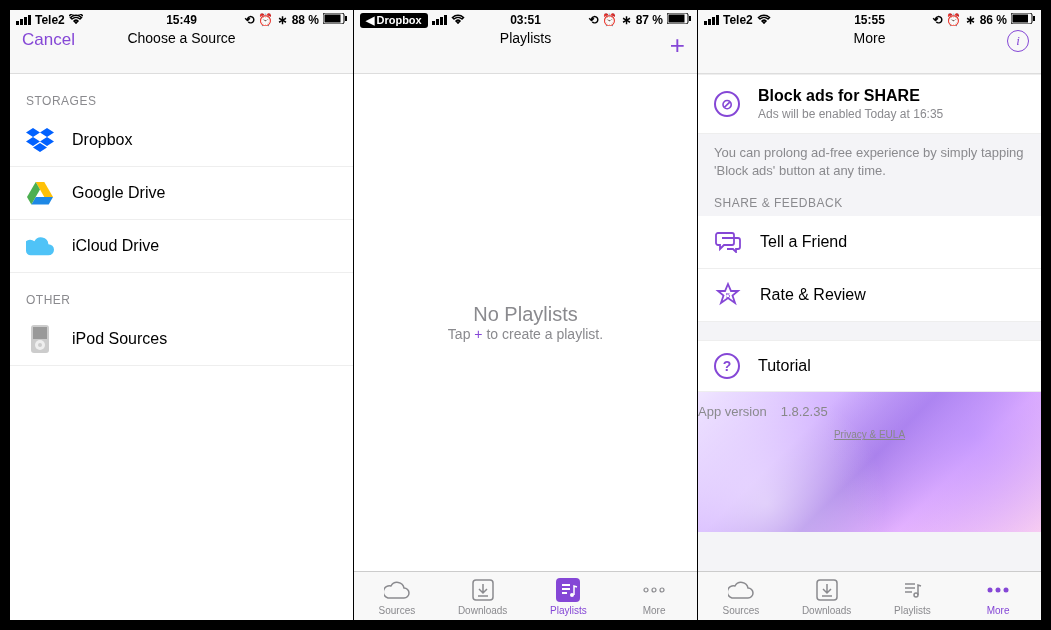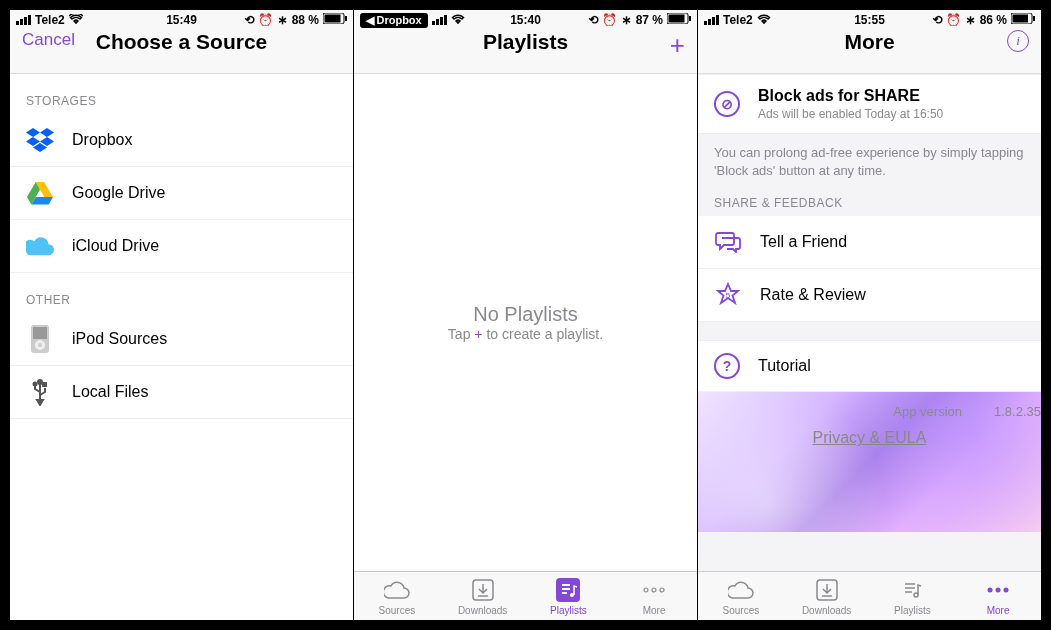--- a/index.html
+++ b/index.html
@@ -2,43 +2,43 @@
 <html><head>
 <meta charset="utf-8">
 <style>
 *{margin:0;padding:0;box-sizing:border-box;font-family:-apple-system,Helvetica Neue,Arial,sans-serif;-webkit-font-smoothing:antialiased}
 body{background:#000;width:1051px;height:630px;display:flex;gap:1px;padding:10px}
 .screen{flex:1;background:#6d28d9;display:flex;flex-direction:column;position:relative;overflow:hidden}
 .status-bar{height:20px;display:flex;align-items:center;justify-content:space-between;padding:0 6px;font-size:12px;font-weight:600;background:#f8f8f8}
 .status-left,.status-right{display:flex;align-items:center;gap:4px}
 .status-center{position:absolute;left:50%;transform:translateX(-50%);font-weight:600}
 .nav-bar{height:44px;display:flex;align-items:flex-start;justify-content:center;position:relative;border-bottom:1px solid #ddd;background:#f8f8f8}
-.nav-title{font-size:21px;font-weight:700}
+.nav-title{font-size:14px;font-weight:400}
 .nav-left{position:absolute;left:12px;color:#8547d6;font-size:17px}
 .nav-right{position:absolute;right:12px;color:#8547d6;font-size:26px;font-weight:300}
 .content{flex:1;background:#fff;overflow:auto}
 .section-header{padding:20px 16px 6px;font-size:12px;color:#8a8a8e;letter-spacing:0.5px}
 .list-item{display:flex;align-items:center;padding:12px 16px;gap:18px;border-bottom:1px solid #eee;background:#fff}
 .list-item .icon{width:28px;height:28px;display:flex;align-items:center;justify-content:center;flex-shrink:0}
 .list-item .label{font-size:16px;color:#000}
 .sub-label{font-size:12px;color:#8a8a8e;margin-top:2px}
 .tab-bar{height:49px;display:flex;border-top:1px solid #ccc;background:#f8f8f8}
 .tab{flex:1;display:flex;flex-direction:column;align-items:center;justify-content:center;gap:2px;color:#8a8a8e}
 .tab.active{color:#8547d6}
 .tab-icon{width:26px;height:26px;display:flex;align-items:center;justify-content:center}
 .tab-label{font-size:10px}
 .empty-state{display:flex;flex-direction:column;align-items:center;justify-content:center;height:100%;color:#8a8a8e}
 .empty-title{font-size:20px}
 .empty-sub{font-size:14px}
 .empty-sub .plus{color:#8547d6}
 .circle-icon{width:26px;height:26px;border:2px solid #8547d6;border-radius:50%;display:flex;align-items:center;justify-content:center;color:#8547d6;font-size:14px;font-weight:600;flex-shrink:0}
 .info-text{padding:10px 16px;font-size:13px;color:#8a8a8e;line-height:1.4}
-.kv{display:flex;justify-content:flex-end;gap:32px;font-size:13px;color:#8a8a8e;padding:4px 0}
+.kv{display:flex;justify-content:flex-start;gap:14px;font-size:13px;color:#8a8a8e;padding:4px 0}
 .kv .v{color:#888}
-.privacy{text-align:center;font-size:16px;color:#888;text-decoration:underline;padding:6px 0}
+.privacy{text-align:center;font-size:10px;color:#888;text-decoration:underline;padding:6px 0}
 .wave-bg{height:140px;background:linear-gradient(135deg,#f0e6ff 0%,#d4b5ff 30%,#a87fe8 50%,#e8b5ff 70%,#ffd4f0 100%);padding-top:8px;position:relative;overflow:hidden}
 .wave-bg::before{content:"";position:absolute;inset:0;background:radial-gradient(circle at 20% 80%,rgba(255,255,255,0.5) 0%,transparent 40%),radial-gradient(circle at 80% 30%,rgba(180,140,255,0.6) 0%,transparent 50%)}
 .wave-bg>*{position:relative}
 .signal-bars{display:inline-flex;align-items:flex-end;gap:1px}
 .signal-bars span{width:3px;background:#000}
 .breadcrumb{background:#000;color:#fff;font-size:11px;padding:1px 6px;border-radius:3px;display:flex;align-items:center;gap:2px}
 .info-circle{width:22px;height:22px;border:1.5px solid #8547d6;border-radius:50%;display:flex;align-items:center;justify-content:center;color:#8547d6;font-size:13px;font-style:italic;font-family:Georgia,serif}
 </style>
 </head>
 <body>
@@ -108,51 +108,39 @@
       <span class="icon">
           <svg width="18" height="28" viewBox="0 0 18 28">
             <rect width="18" height="28" rx="3" fill="#ccc"></rect>
             <rect x="2" y="2" width="14" height="12" fill="#999"></rect>
             <circle cx="9" cy="20" r="5" fill="#eee"></circle>
             <circle cx="9" cy="20" r="2" fill="#ccc"></circle>
           </svg>
         </span>
       <span class="label">iPod Sources</span>
     </div>
-    <div class="list-item">
-      <span class="icon">
-          <svg width="20" height="28" viewBox="0 0 20 28" fill="none" stroke="#555" stroke-width="2">
-            <circle cx="10" cy="4" r="2" fill="#555"></circle>
-            <path d="M10 6v16M10 14l-5-3v-4M10 17l5-3v-4"></path>
-            <circle cx="5" cy="6" r="1.5" fill="#555"></circle>
-            <rect x="13" y="5" width="3" height="3" fill="#555"></rect>
-            <path d="M7 22h6l-3 5z" fill="#555"></path>
-          </svg>
-        </span>
-      <span class="label">Local Files</span>
-    </div>
   </div>
 </div>
 
 <div class="screen">
   <div class="status-bar">
     <div class="status-left">
       <span class="breadcrumb">◀ <span>Dropbox</span></span>
       <span class="signal-bars">
           <span style="height:4px"></span>
           <span style="height:6px"></span>
           <span style="height:8px"></span>
           <span style="height:10px"></span>
         </span>
       <span><svg width="14" height="10" viewBox="0 0 14 10">
             <path d="M7 9L5 7a3 3 0 014 0zM3 5a6 6 0 018 0l1.5-1.5a8 8 0 00-11 0z" fill="none" stroke="#000" stroke-width="1.5"></path>
             <circle cx="7" cy="8.5" r="1" fill="#000"></circle>
           </svg></span>
     </div>
-    <div class="status-center">15:40</div>
+    <div class="status-center">03:51</div>
     <div class="status-right">
       <span>⟲</span>
       <span>⏰</span>
       <span>∗</span>
       <span>87 %</span>
       <span><svg width="24" height="11">
             <rect x="0" y="0" width="21" height="11" rx="2" fill="none" stroke="#000"></rect>
             <rect x="1.5" y="1.5" width="16" height="8" fill="#000"></rect>
             <rect x="22" y="3" width="2" height="5" fill="#000"></rect>
           </svg></span>
@@ -244,21 +232,21 @@
     <span class="nav-title">More</span>
     <span class="nav-right">
         <span class="info-circle">i</span>
       </span>
   </div>
   <div class="content" style="background:#f4f4f7">
     <div class="list-item" style="border-top:1px solid #eee">
       <span class="circle-icon">⊘</span>
       <div>
         <div class="label" style="font-weight:600">Block ads for SHARE</div>
-        <div class="sub-label">Ads will be enabled Today at 16:50</div>
+        <div class="sub-label">Ads will be enabled Today at 16:35</div>
       </div>
     </div>
     <div class="info-text">You can prolong ad-free experience by simply tapping 'Block ads' button at any time.</div>
     <div class="section-header" style="padding-top:6px">SHARE &amp; FEEDBACK</div>
     <div class="list-item">
       <span class="icon">
           <svg width="26" height="22" viewBox="0 0 26 22" fill="none" stroke="#8547d6" stroke-width="1.8">
             <path d="M3 2h14a2 2 0 012 2v8a2 2 0 01-2 2H9l-4 4v-4H3a2 2 0 01-2-2V4a2 2 0 012-2z"></path>
             <path d="M9 6h16a2 2 0 012 2v7a2 2 0 01-2 2h-2v3l-3-3h-6" transform="translate(-2 1)"></path>
           </svg>

